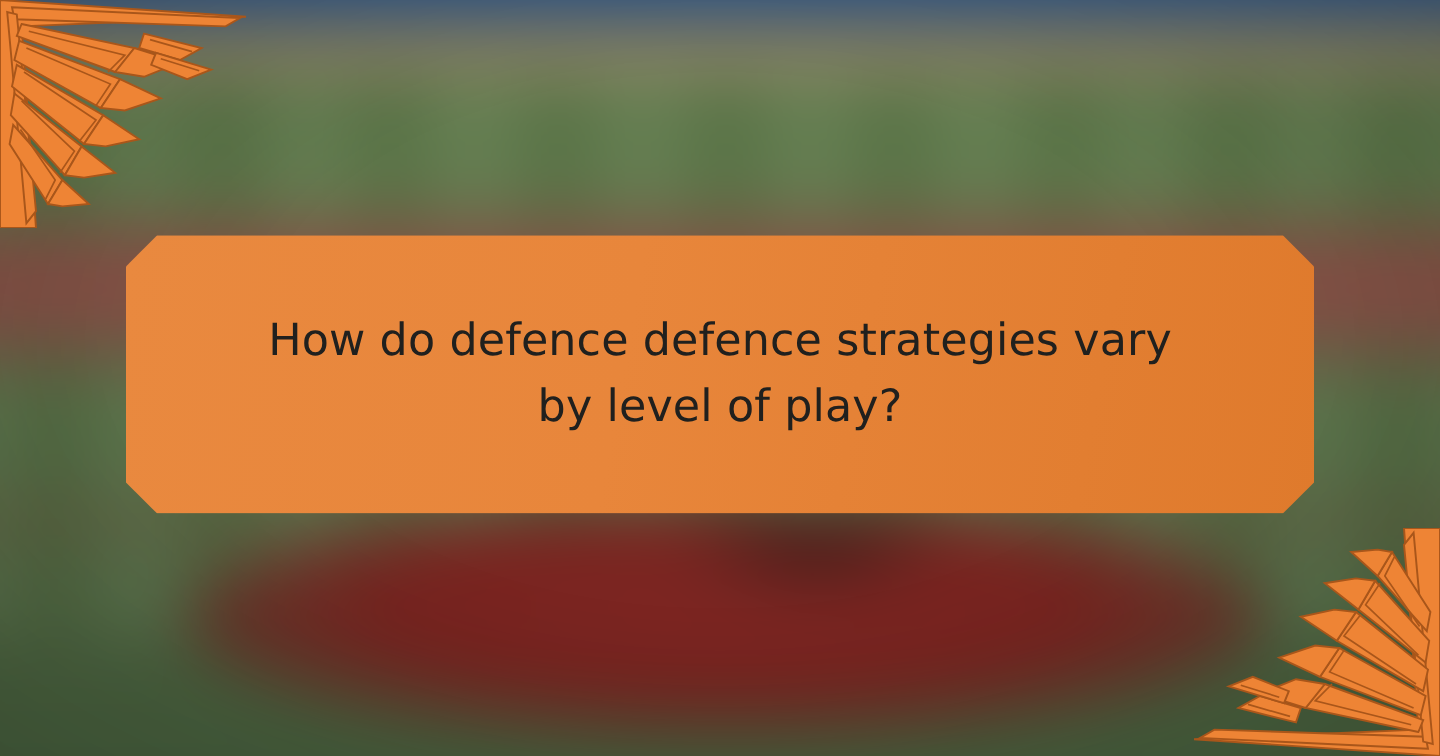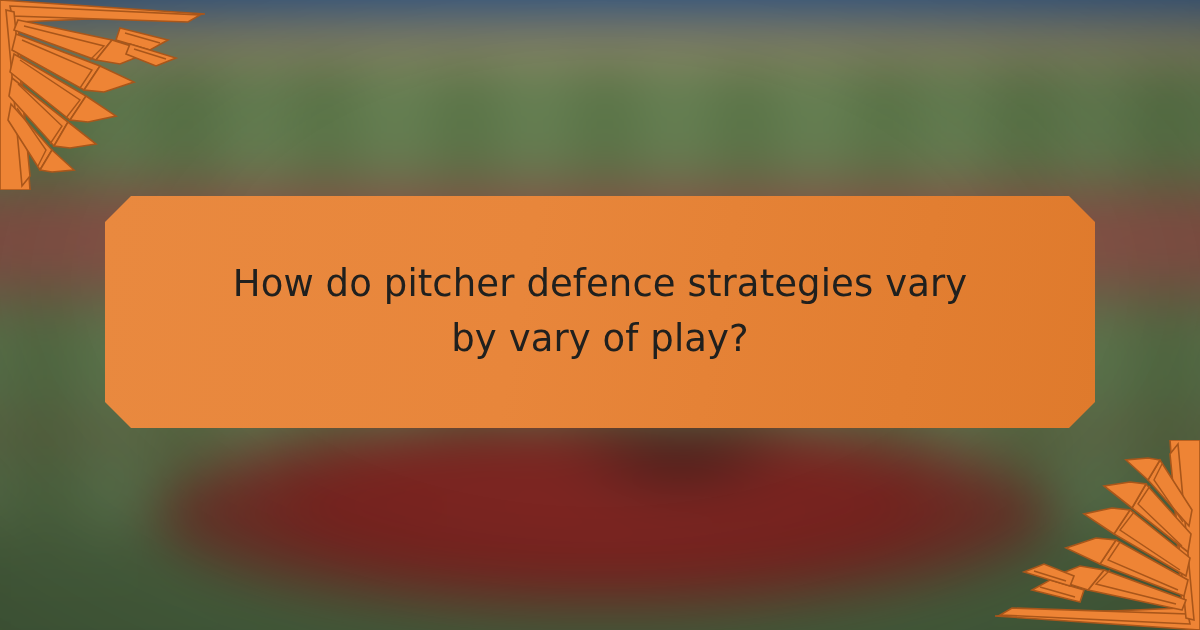--- a/index.html
+++ b/index.html
@@ -199,16 +199,16 @@
         <path d="M20,60 L80,100 L66,118"></path>
         <path d="M18,84 L62,126 L50,144"></path>
         <path d="M17,108 L46,150 L38,166"></path>
         <path d="M125,33 L160,43"></path>
         <path d="M134,49 L166,59"></path>
       </g>
     </svg>
   </div>
 
   <div id="card">
-    <div id="card-title">How do pitcher defence strategies vary by vary of play?</div>
+    <div id="card-title">How do defence defence strategies vary by level of play?</div>
   </div>
 
 </div>
 
 </body></html>

